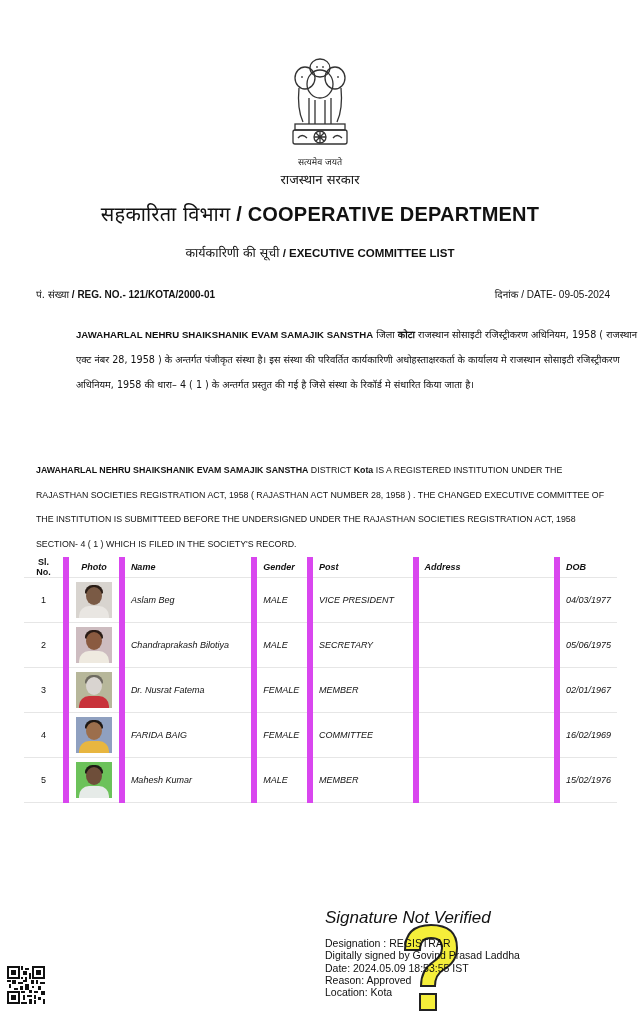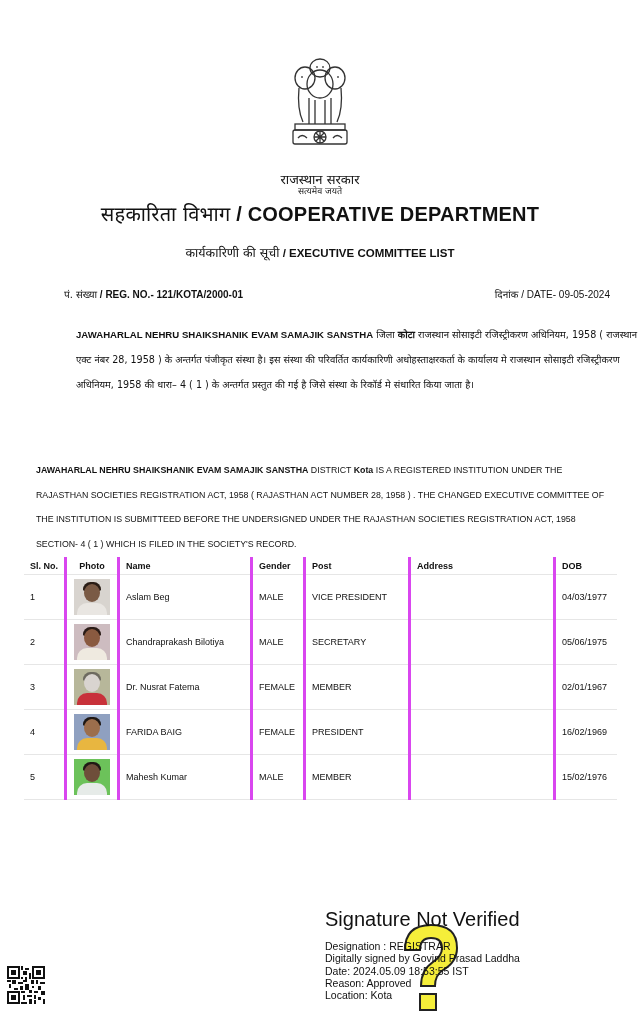--- a/index.html
+++ b/index.html
@@ -1,43 +1,43 @@
 <!DOCTYPE html>
 <html><head>
 <meta charset="utf-8">
 <style>
   html, body { margin: 0; padding: 0; background: #ffffff; }
   body { width: 640px; height: 1024px; position: relative; overflow: hidden; font-family: "Liberation Sans", "DejaVu Sans", sans-serif; color: #111; }
   .emblem { position: absolute; left: 285px; top: 54px; width: 70px; height: 100px; }
-  .emblem-motto { position: absolute; left: 0; width: 640px; top: 155px; text-align: center; font-size: 9px; color: #222; font-family: "DejaVu Sans", sans-serif; margin-top: 29px; }
+  .emblem-motto { position: absolute; left: 0; width: 640px; top: 155px; text-align: center; font-size: 9px; color: #222; font-family: "DejaVu Sans", sans-serif; }
   .govt { position: absolute; left: 0; width: 640px; top: 170px; text-align: center; font-size: 13px; font-family: "DejaVu Sans", sans-serif; }
   .dept { position: absolute; left: 0; width: 640px; top: 200px; text-align: center; font-size: 20px; font-weight: bold; letter-spacing: 0.2px; }
   .dept .hi { font-weight: normal; font-family: "DejaVu Sans", sans-serif; font-size: 20px; }
   .sub { position: absolute; left: 0; width: 640px; top: 244px; text-align: center; font-size: 11.5px; font-weight: bold; }
   .sub .hi { font-weight: normal; font-family: "DejaVu Sans", sans-serif; font-size: 12.5px; }
   .regline { position: absolute; left: 36px; right: 30px; top: 287px; font-size: 10px; }
-  .regline .left { position: absolute; left: 0; font-weight: bold; margin-left: 28px; }
+  .regline .left { position: absolute; left: 0; font-weight: bold; }
   .regline .left .hi { font-weight: normal; font-family: "DejaVu Sans", sans-serif; }
   .regline .right { position: absolute; right: 0; }
   .regline .right .hi { font-family: "DejaVu Sans", sans-serif; }
   .para-hi { position: absolute; left: 36px; width: 575px; top: 322px; font-size: 9.6px; line-height: 25px; font-family: "DejaVu Sans", sans-serif; margin-left: 40px; }
   .para-hi b.en { font-family: "Liberation Sans", sans-serif; }
   .para-en { position: absolute; left: 36px; width: 580px; top: 458px; font-size: 8.8px; line-height: 24.5px; }
   table.committee { position: absolute; left: 24px; top: 557px; width: 593px; border-collapse: collapse; font-size: 9px; }
   table.committee th { font-weight: bold; text-align: left; height: 17px; padding: 0 6px; border-bottom: 1px solid #e6e6e6; }
   table.committee td { height: 44px; padding: 0 6px; border-top: 1px solid #e6e6e6; border-bottom: 1px solid #e6e6e6; }
-  table.committee th + th, table.committee td + td { border-left: 3px solid #d946ef; }
-  table.committee .c-sl { width: 28px; text-align: left; margin-left: 47px; }
+  table.committee th + th, table.committee td + td { border-left: 6px solid #d946ef; font-style: italic; }
+  table.committee .c-sl { width: 28px; text-align: center; margin-left: 47px; }
   table.committee .c-photo { width: 38px; text-align: center; }
   .photo { display: inline-block; width: 36px; height: 36px; vertical-align: middle; position: relative; overflow: hidden; }
   .photo .head { position: absolute; left: 10px; top: 5px; width: 16px; height: 18px; border-radius: 50%; }
   .photo .hair { position: absolute; left: 9px; top: 3px; width: 18px; height: 9px; border-radius: 9px 9px 2px 2px; }
   .photo .body { position: absolute; left: 3px; top: 24px; width: 30px; height: 16px; border-radius: 10px 10px 0 0; }
   .sig { position: absolute; left: 325px; top: 908px; width: 220px; }
-  .sig .title { font-size: 20px; color: #111; }
+  .sig .title { font-size: 17px; color: #111; font-style: italic; }
   .sig .lines { margin-top: 9px; font-size: 10.5px; line-height: 12.3px; color: #111; }
   .qmark { position: absolute; left: 395px; top: 920px; width: 70px; height: 100px; }
   .qr { position: absolute; left: 7px; top: 966px; width: 38px; height: 38px; }
 </style>
 </head>
 <body>
 
 <svg class="emblem" viewBox="0 0 70 100">
   <g fill="none" stroke="#333" stroke-width="1.3">
     <ellipse cx="35" cy="14" rx="10" ry="9"></ellipse>
@@ -136,21 +136,21 @@
       <td>FEMALE</td>
       <td>MEMBER</td>
       <td></td>
       <td>02/01/1967</td>
     </tr>
     <tr>
       <td class="c-sl">4</td>
       <td class="c-photo"><span class="photo" style="background:#8fa0c0"><span class="hair" style="background:#1e1714"></span><span class="head" style="background:#9c6e4c"></span><span class="body" style="background:#e8b640"></span></span></td>
       <td>FARIDA BAIG</td>
       <td>FEMALE</td>
-      <td>PRESIDENT</td>
+      <td>COMMITTEE</td>
       <td></td>
       <td>16/02/1969</td>
     </tr>
     <tr>
       <td class="c-sl">5</td>
       <td class="c-photo"><span class="photo" style="background:#6cc25a"><span class="hair" style="background:#1f1a15"></span><span class="head" style="background:#6e4e3a"></span><span class="body" style="background:#e6ebe8"></span></span></td>
       <td>Mahesh Kumar</td>
       <td>MALE</td>
       <td>MEMBER</td>
       <td></td>

